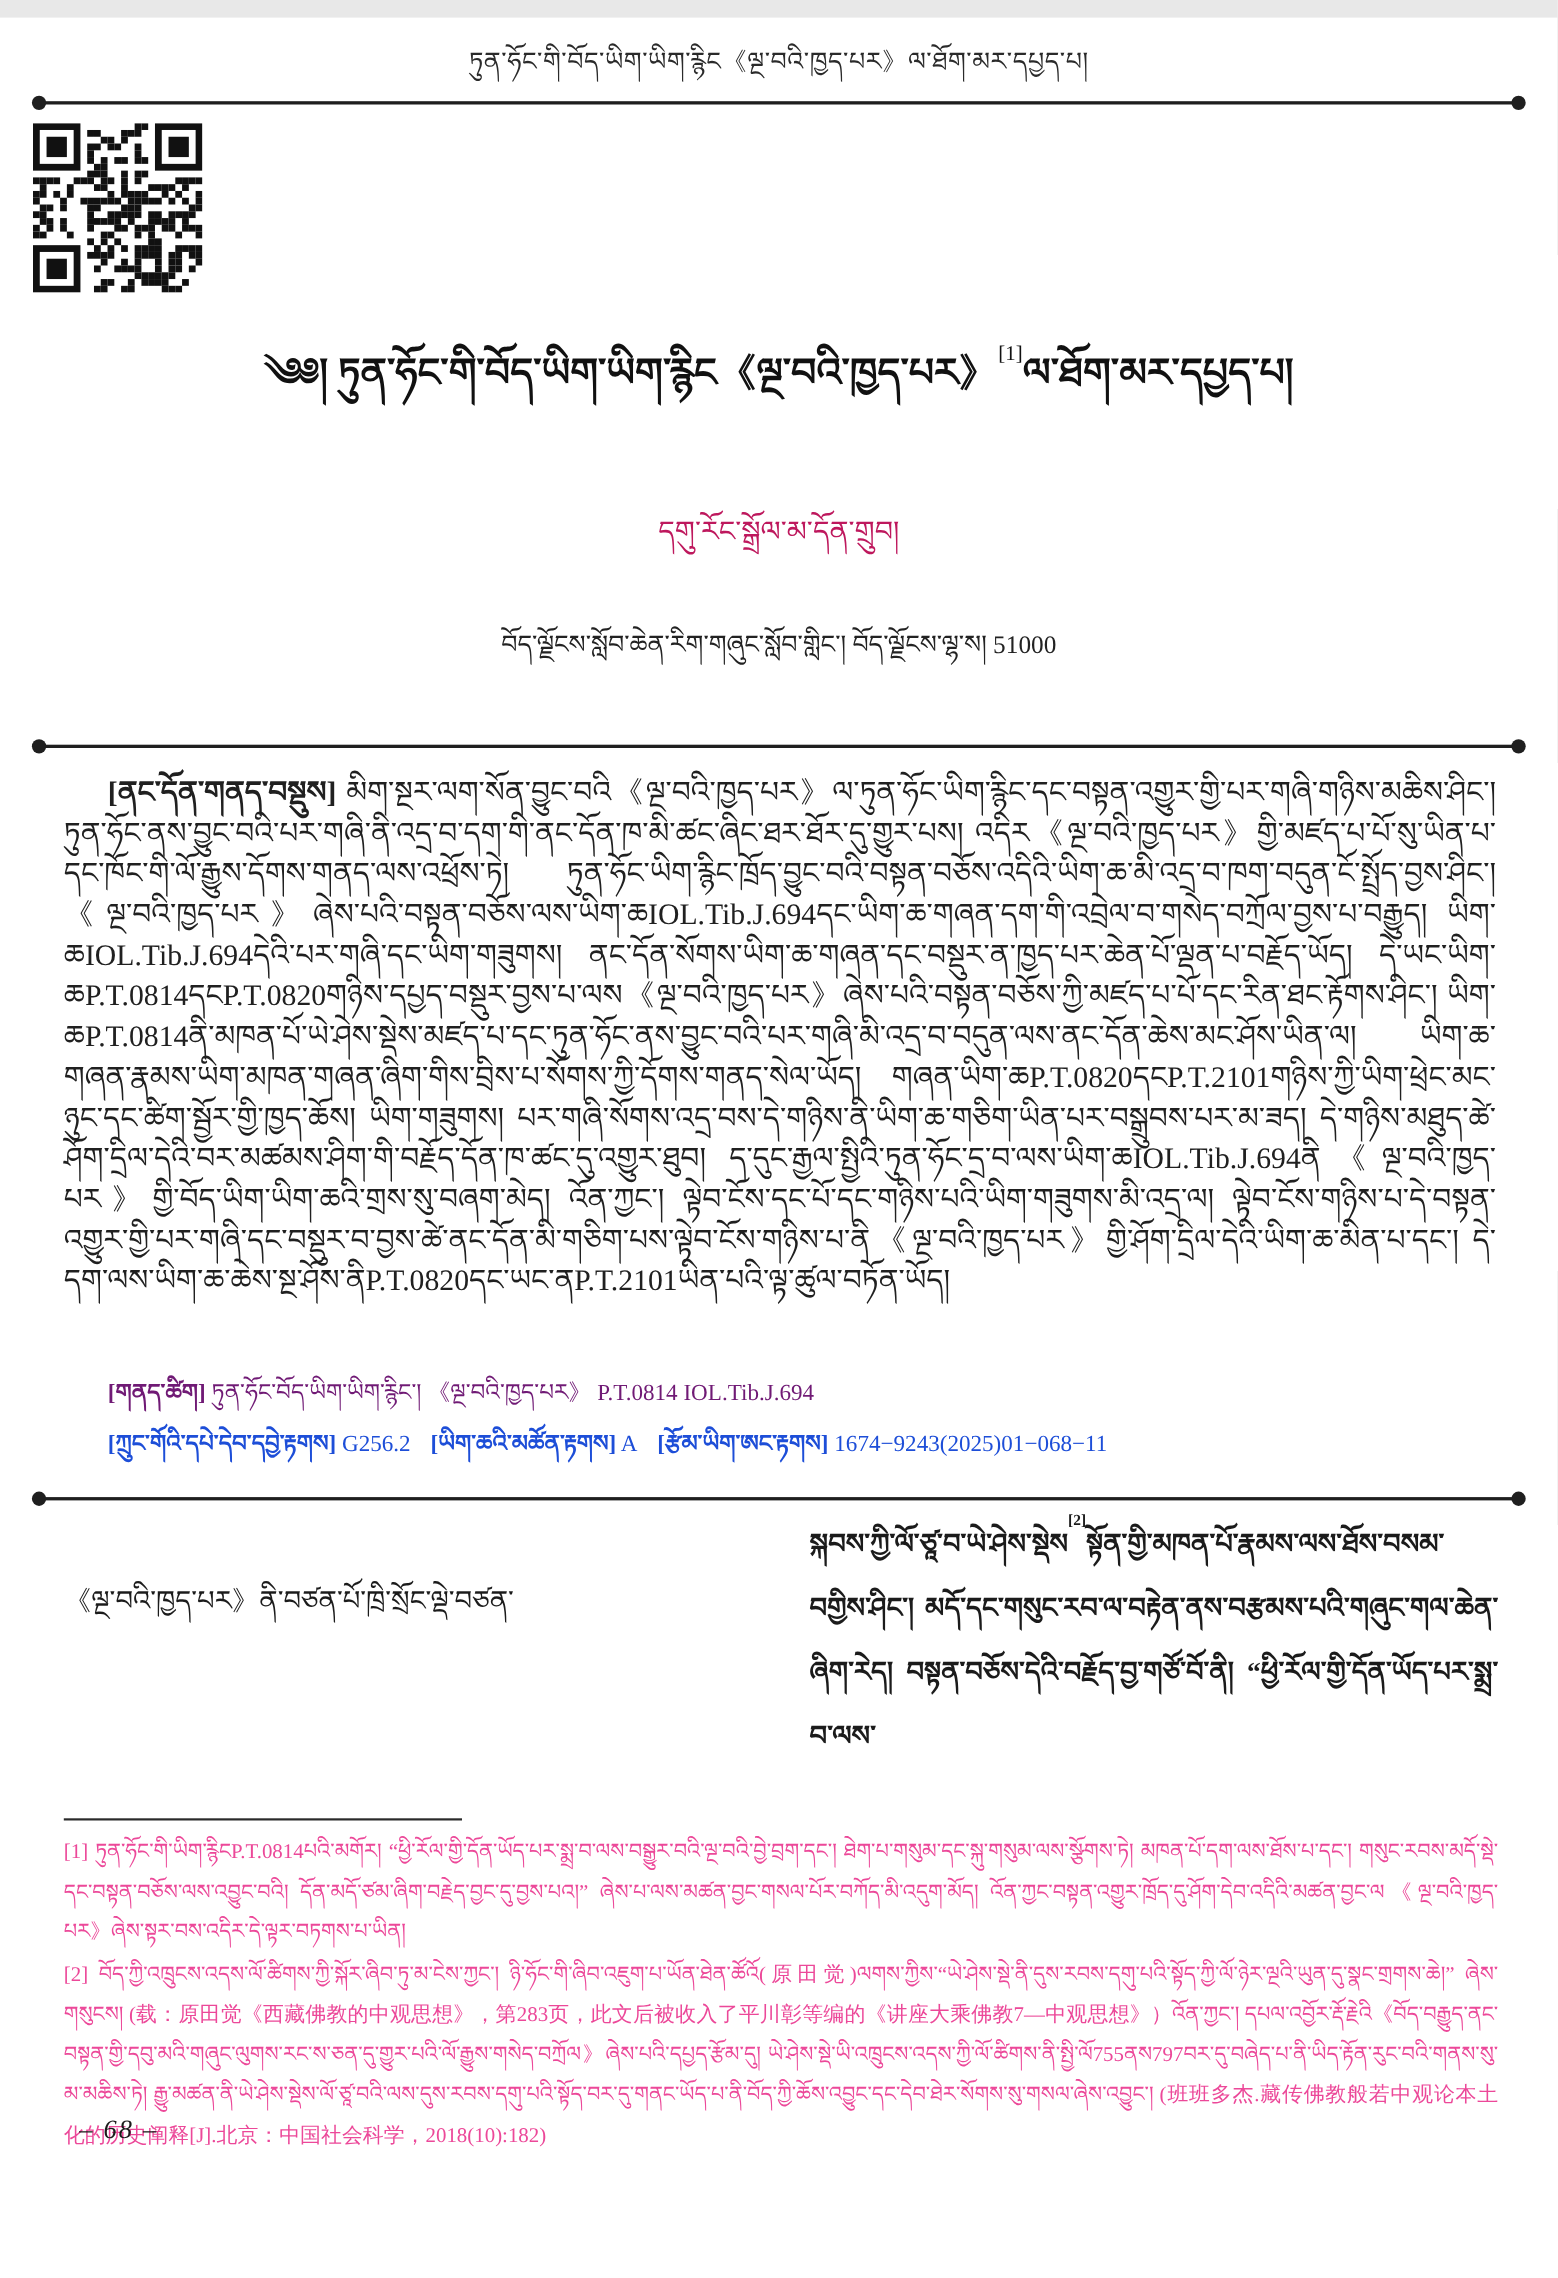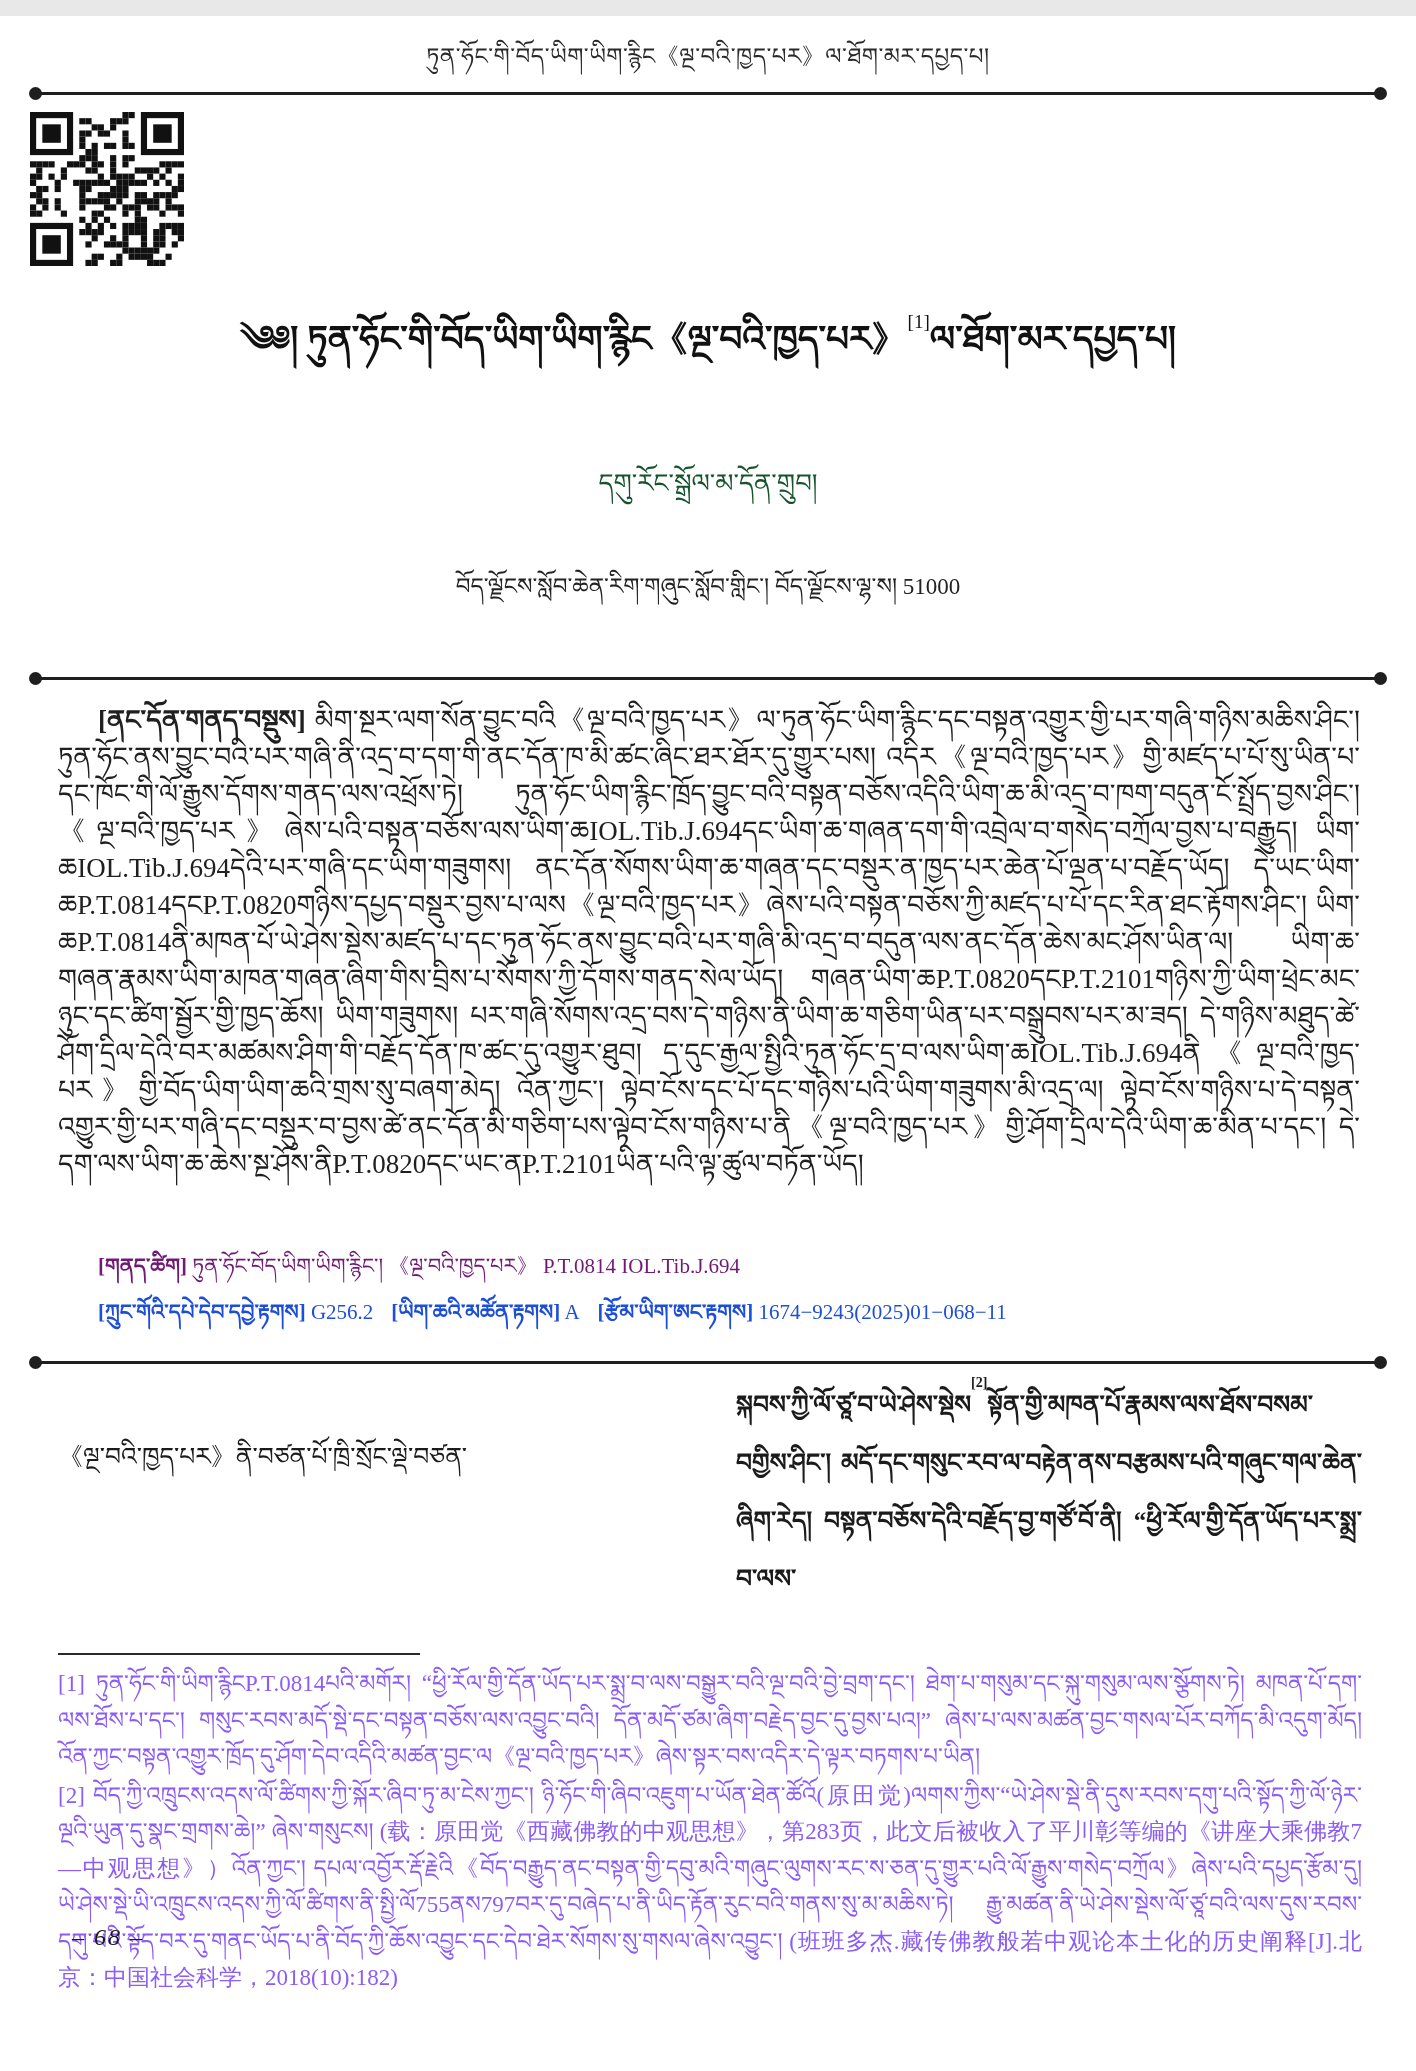--- a/index.html
+++ b/index.html
@@ -27,21 +27,21 @@
   .rule-bottom{top:1345px;}
   .qr{position:absolute;left:30px;top:96px;width:154px;height:154px;}
   .qr svg{width:100%;height:100%;display:block;}
   .title{
     position:absolute;top:296px;left:70px;right:70px;margin:0;
     text-align:center;font-size:36px;font-weight:bold;line-height:54px;color:#111;
   }
   .title sup{font-size:19px;font-weight:normal;vertical-align:top;line-height:1;}
   .author{
     position:absolute;top:438px;left:0;right:0;
-    text-align:center;font-size:26px;color:#14532d;
+    text-align:center;font-size:26px;color:#be185d;
   }
   .affiliation{
     position:absolute;top:544px;left:0;right:0;
     text-align:center;font-size:23px;color:#222;
   }
   .abstract{
     position:absolute;top:686px;left:58px;width:1302px;margin:0;
     font-size:27px;line-height:37px;text-align:justify;text-indent:40px;color:#202020;
   }
   .label{font-weight:bold;}
@@ -62,21 +62,21 @@
   }
   .body-par{margin:44px 0 0 0;}
   .col-right .body-par{margin:0;}
   .col-right sup{font-size:14px;vertical-align:top;line-height:1;}
   .fn-sep{
     position:absolute;top:1637px;left:58px;width:362px;height:0;
     border-top:2px solid #2a2a2a;
   }
   .footnotes{
     position:absolute;top:1650px;left:58px;width:1304px;
-    font-size:23px;line-height:36.5px;text-align:justify;color:#8b5cf6;
+    font-size:19px;line-height:36.5px;text-align:justify;color:#ec4899;
   }
   .footnote{margin:0 0 2px 0;}
   .fn-no{white-space:nowrap;}
   .page-number{
     position:absolute;left:72px;top:1908px;font-size:24px;color:#1b1b1b;letter-spacing:2px;font-style:italic;
   }
 </style>
 </head>
 <body>
 

